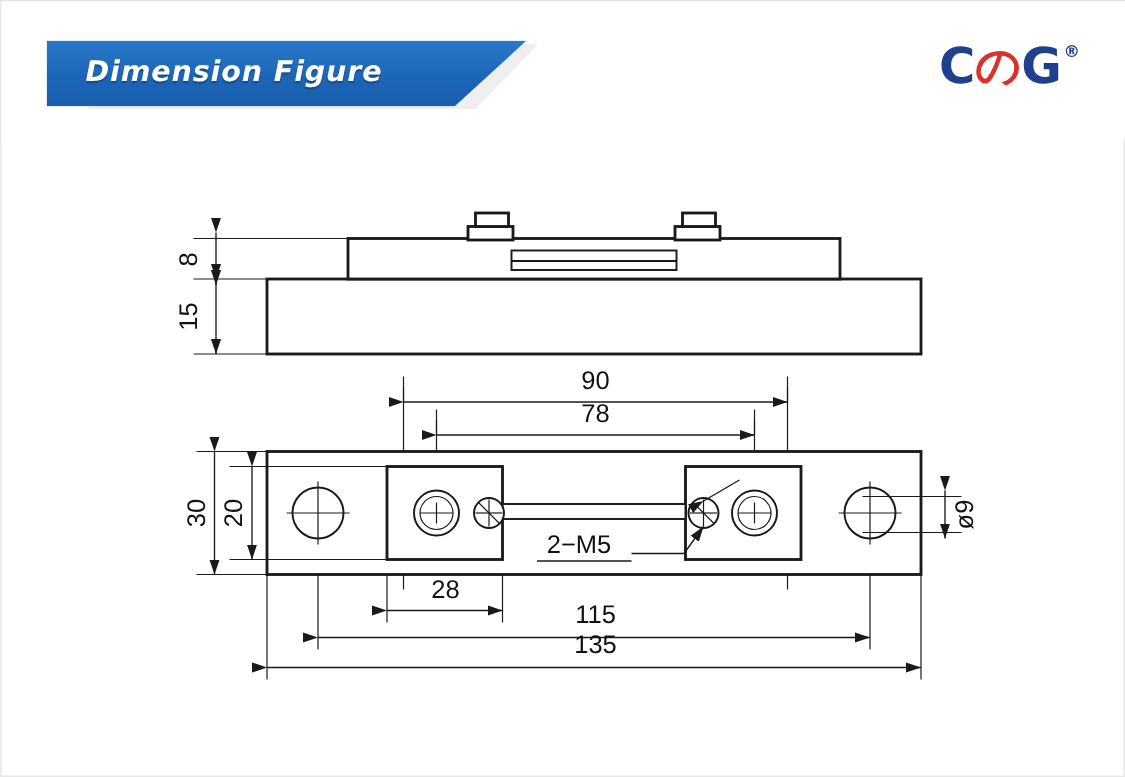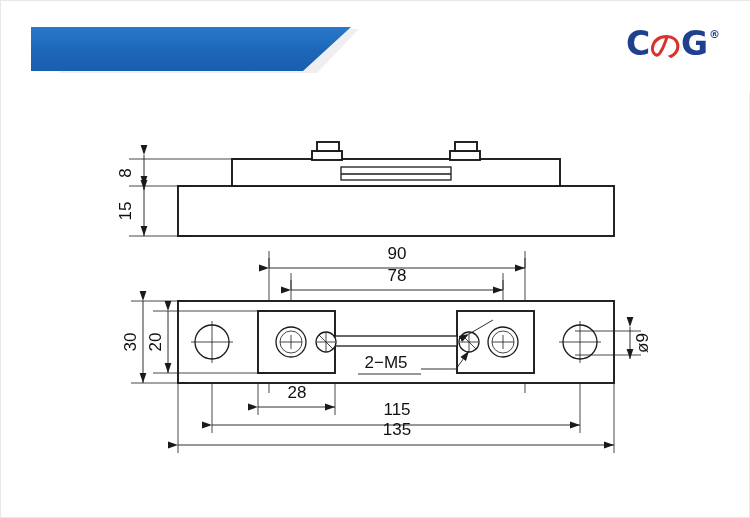--- a/index.html
+++ b/index.html
@@ -83,20 +83,21 @@
 </head>
 <body>
 
 <div id="page">
 
   <div id="header">
 
     <div id="banner-wrap">
       <div id="banner-shadow"></div>
       <div id="banner"></div>
+      <div id="banner-text">Dimension Figure</div>
     </div>
 
     <div id="logo">
       <span class="logo-c">C</span>
       <span class="logo-no">の</span>
       <span class="logo-g">G</span>
       <span class="logo-r">®</span>
     </div>
   </div>
 

